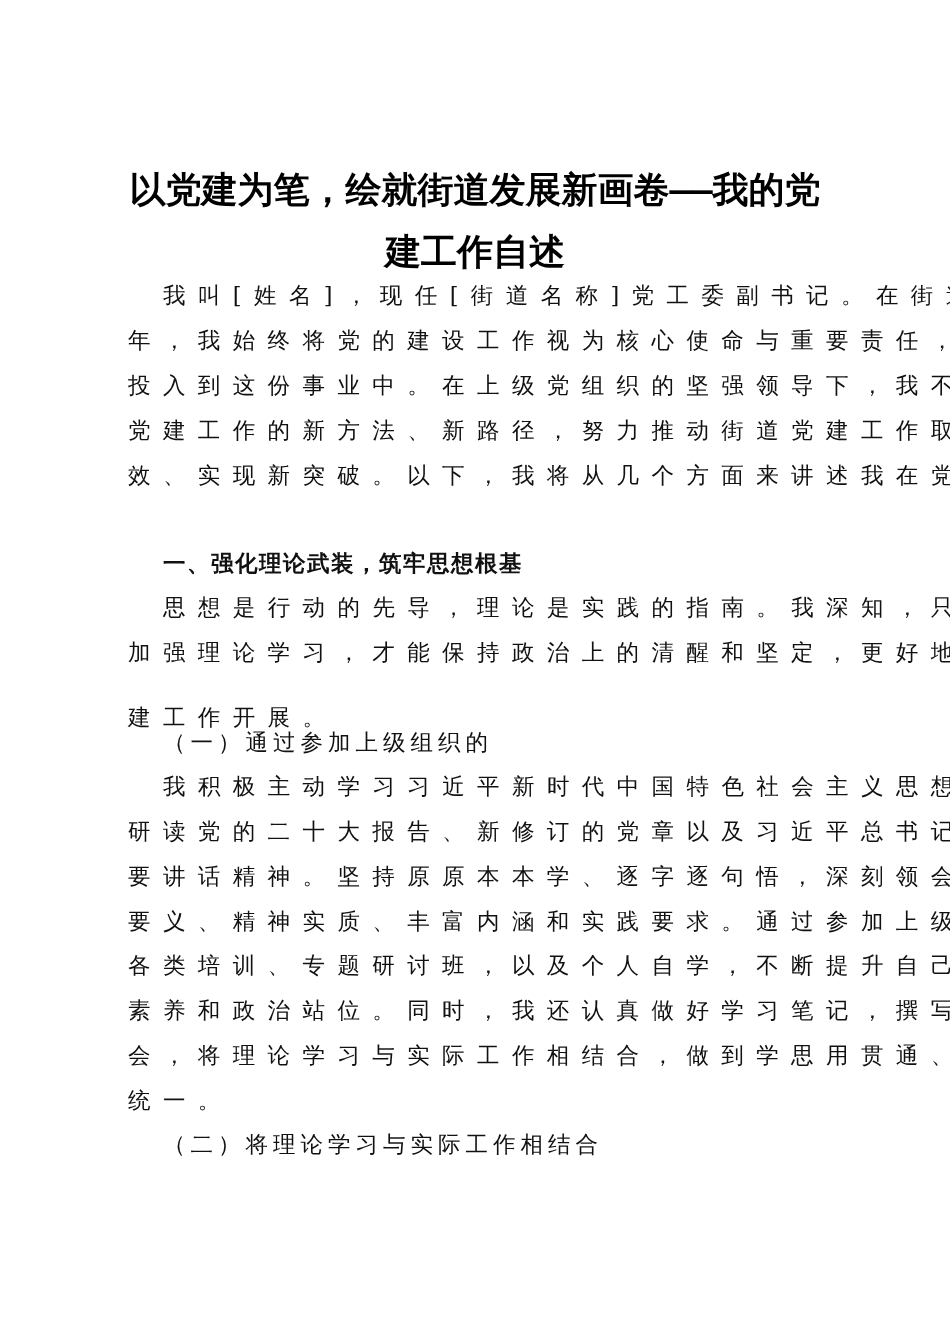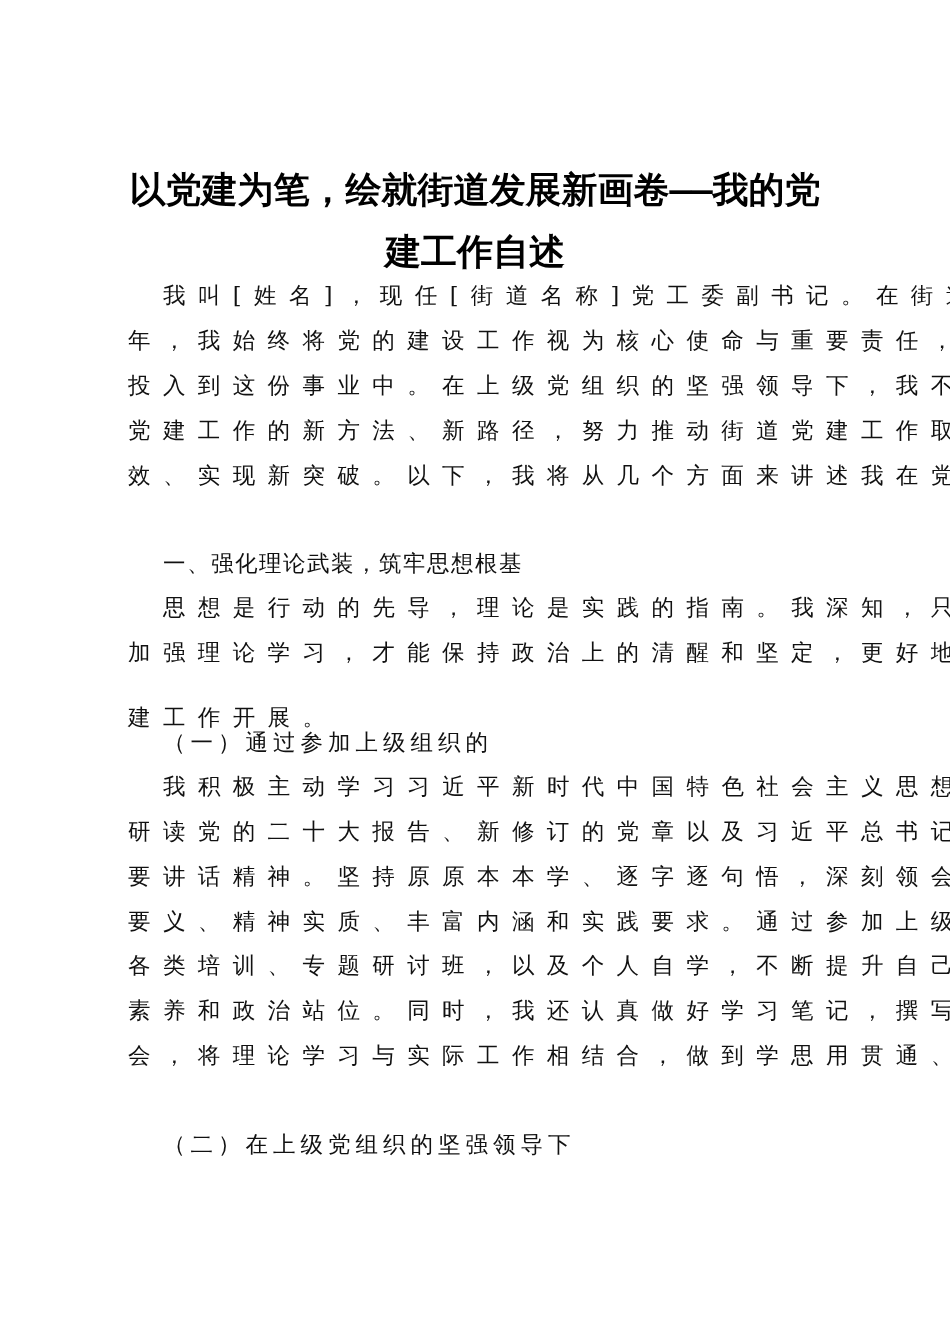--- a/index.html
+++ b/index.html
@@ -42,21 +42,21 @@
     width: 720px;
     font-size: 22.5px;
     line-height: 26px;
     letter-spacing: 12.4px;
     white-space: nowrap;
     color: #111111;
   }
   .line.indent { left: 163px; }
   .line.heading {
     font-family: "DejaVu Sans", "Liberation Sans", sans-serif;
-    font-weight: normal;
+    font-weight: bold;
     letter-spacing: 1.5px;
   }
   .line.subheading {
     letter-spacing: 5px;
   }
 </style>
 </head>
 <body>
 
 <div class="page">
@@ -77,16 +77,17 @@
   <div class="line" style="top:704px">建工作开展。</div>
 
   <div class="line indent subheading" style="top:729px">（一）通过参加上级组织的</div>
   <div class="line indent" style="top:773px">我积极主动学习习近平新时代中国特色社会主义思想，深入</div>
   <div class="line" style="top:818px">研读党的二十大报告、新修订的党章以及习近平总书记系列重</div>
   <div class="line" style="top:863px">要讲话精神。坚持原原本本学、逐字逐句悟，深刻领会其核心</div>
   <div class="line" style="top:908px">要义、精神实质、丰富内涵和实践要求。通过参加上级组织的</div>
   <div class="line" style="top:952px">各类培训、专题研讨班，以及个人自学，不断提升自己的理论</div>
   <div class="line" style="top:997px">素养和政治站位。同时，我还认真做好学习笔记，撰写心得体</div>
   <div class="line" style="top:1042px">会，将理论学习与实际工作相结合，做到学思用贯通、知信行</div>
+  <div class="line" style="top:1087px">统一。</div>
 
-  <div class="line indent subheading" style="top:1131px">（二）在上级党组织的坚强领导下</div>
+  <div class="line indent subheading" style="top:1131px">（二）将理论学习与实际工作相结合</div>
 
 </div>
 
 </body></html>

